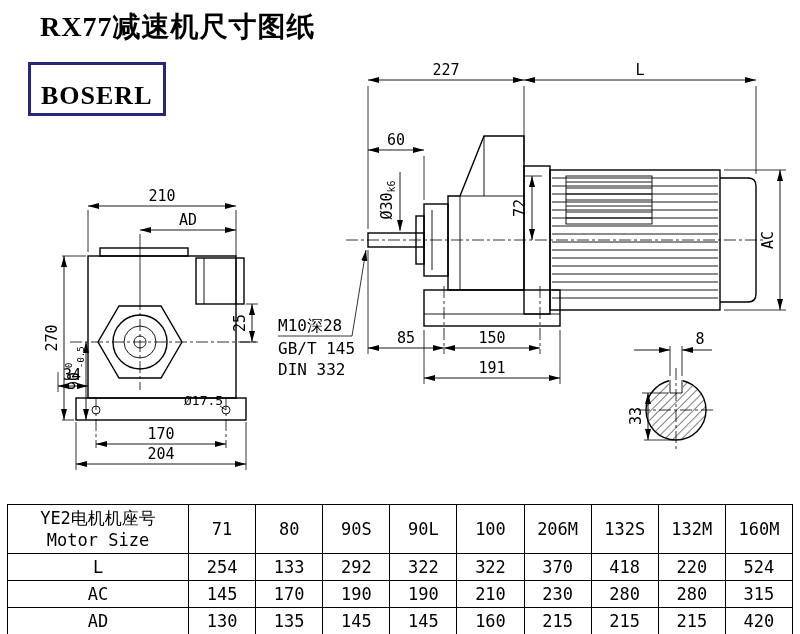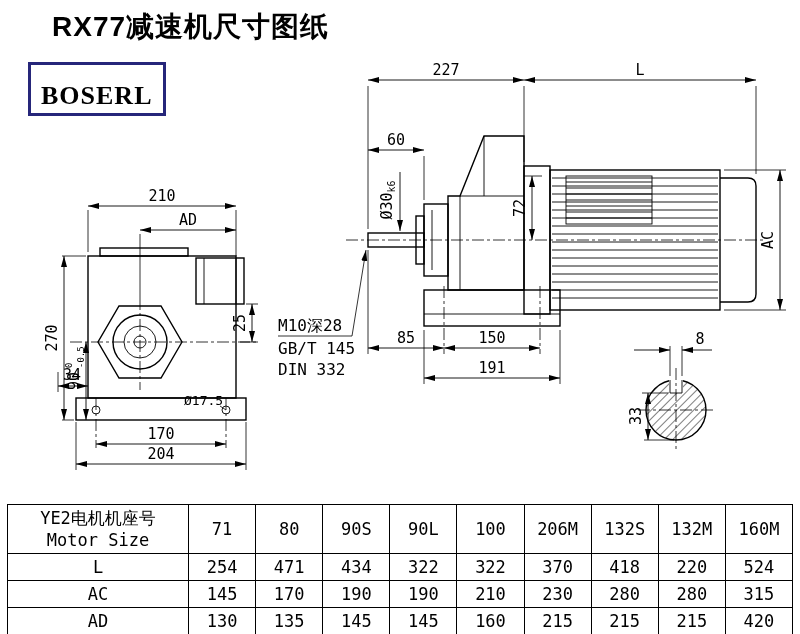--- a/index.html
+++ b/index.html
@@ -1,18 +1,18 @@
 <!DOCTYPE html>
 <html><head>
 <meta charset="utf-8">
 <style>
   html,body{margin:0;padding:0;background:#fff;}
   body{width:800px;height:634px;position:relative;font-family:"Liberation Sans",sans-serif;color:#000;overflow:hidden;}
   .drawing-area{position:relative;width:800px;height:500px;}
-  .page-title{position:absolute;left:52px;top:8px;font-size:28px;font-weight:bold;letter-spacing:1px;font-family:Liberation Sans, sans-serif;}
+  .page-title{position:absolute;left:40px;top:8px;font-size:28px;font-weight:bold;letter-spacing:1px;font-family:Liberation Serif, serif;}
   .logo-box{position:absolute;left:28px;top:62px;border:3px solid #26267a;padding:16px 10px 2px 10px;font-family:"Liberation Serif",serif;font-size:26px;font-weight:600;letter-spacing:1px;background:#fff;}
   svg{position:absolute;left:0;top:0;}
   .ol{fill:none;stroke:#000;stroke-width:1.4;}
   .ol2{fill:none;stroke:#000;stroke-width:0.9;}
   .dim{fill:none;stroke:#000;stroke-width:0.9;}
   .ext{fill:none;stroke:#000;stroke-width:0.8;}
   .cl{fill:none;stroke:#000;stroke-width:0.8;stroke-dasharray:12 3 3 3;}
   text.d{font-family:"DejaVu Sans Mono",monospace;font-size:15px;fill:#000;}
   text.dn{font-family:"DejaVu Sans Mono",monospace;font-size:16px;fill:#000;}
   text.ds{font-family:"DejaVu Sans Mono",monospace;font-size:13px;fill:#000;}
@@ -207,22 +207,22 @@
     <th>90L</th>
     <th>100</th>
     <th>206M</th>
     <th>132S</th>
     <th>132M</th>
     <th>160M</th>
   </tr>
   <tr class="drow">
     <td class="c1">L</td>
     <td>254</td>
-    <td>471</td>
-    <td>434</td>
+    <td>133</td>
+    <td>292</td>
     <td>322</td>
     <td>322</td>
     <td>370</td>
     <td>418</td>
     <td>220</td>
     <td>524</td>
   </tr>
   <tr class="drow">
     <td class="c1">AC</td>
     <td>145</td>

